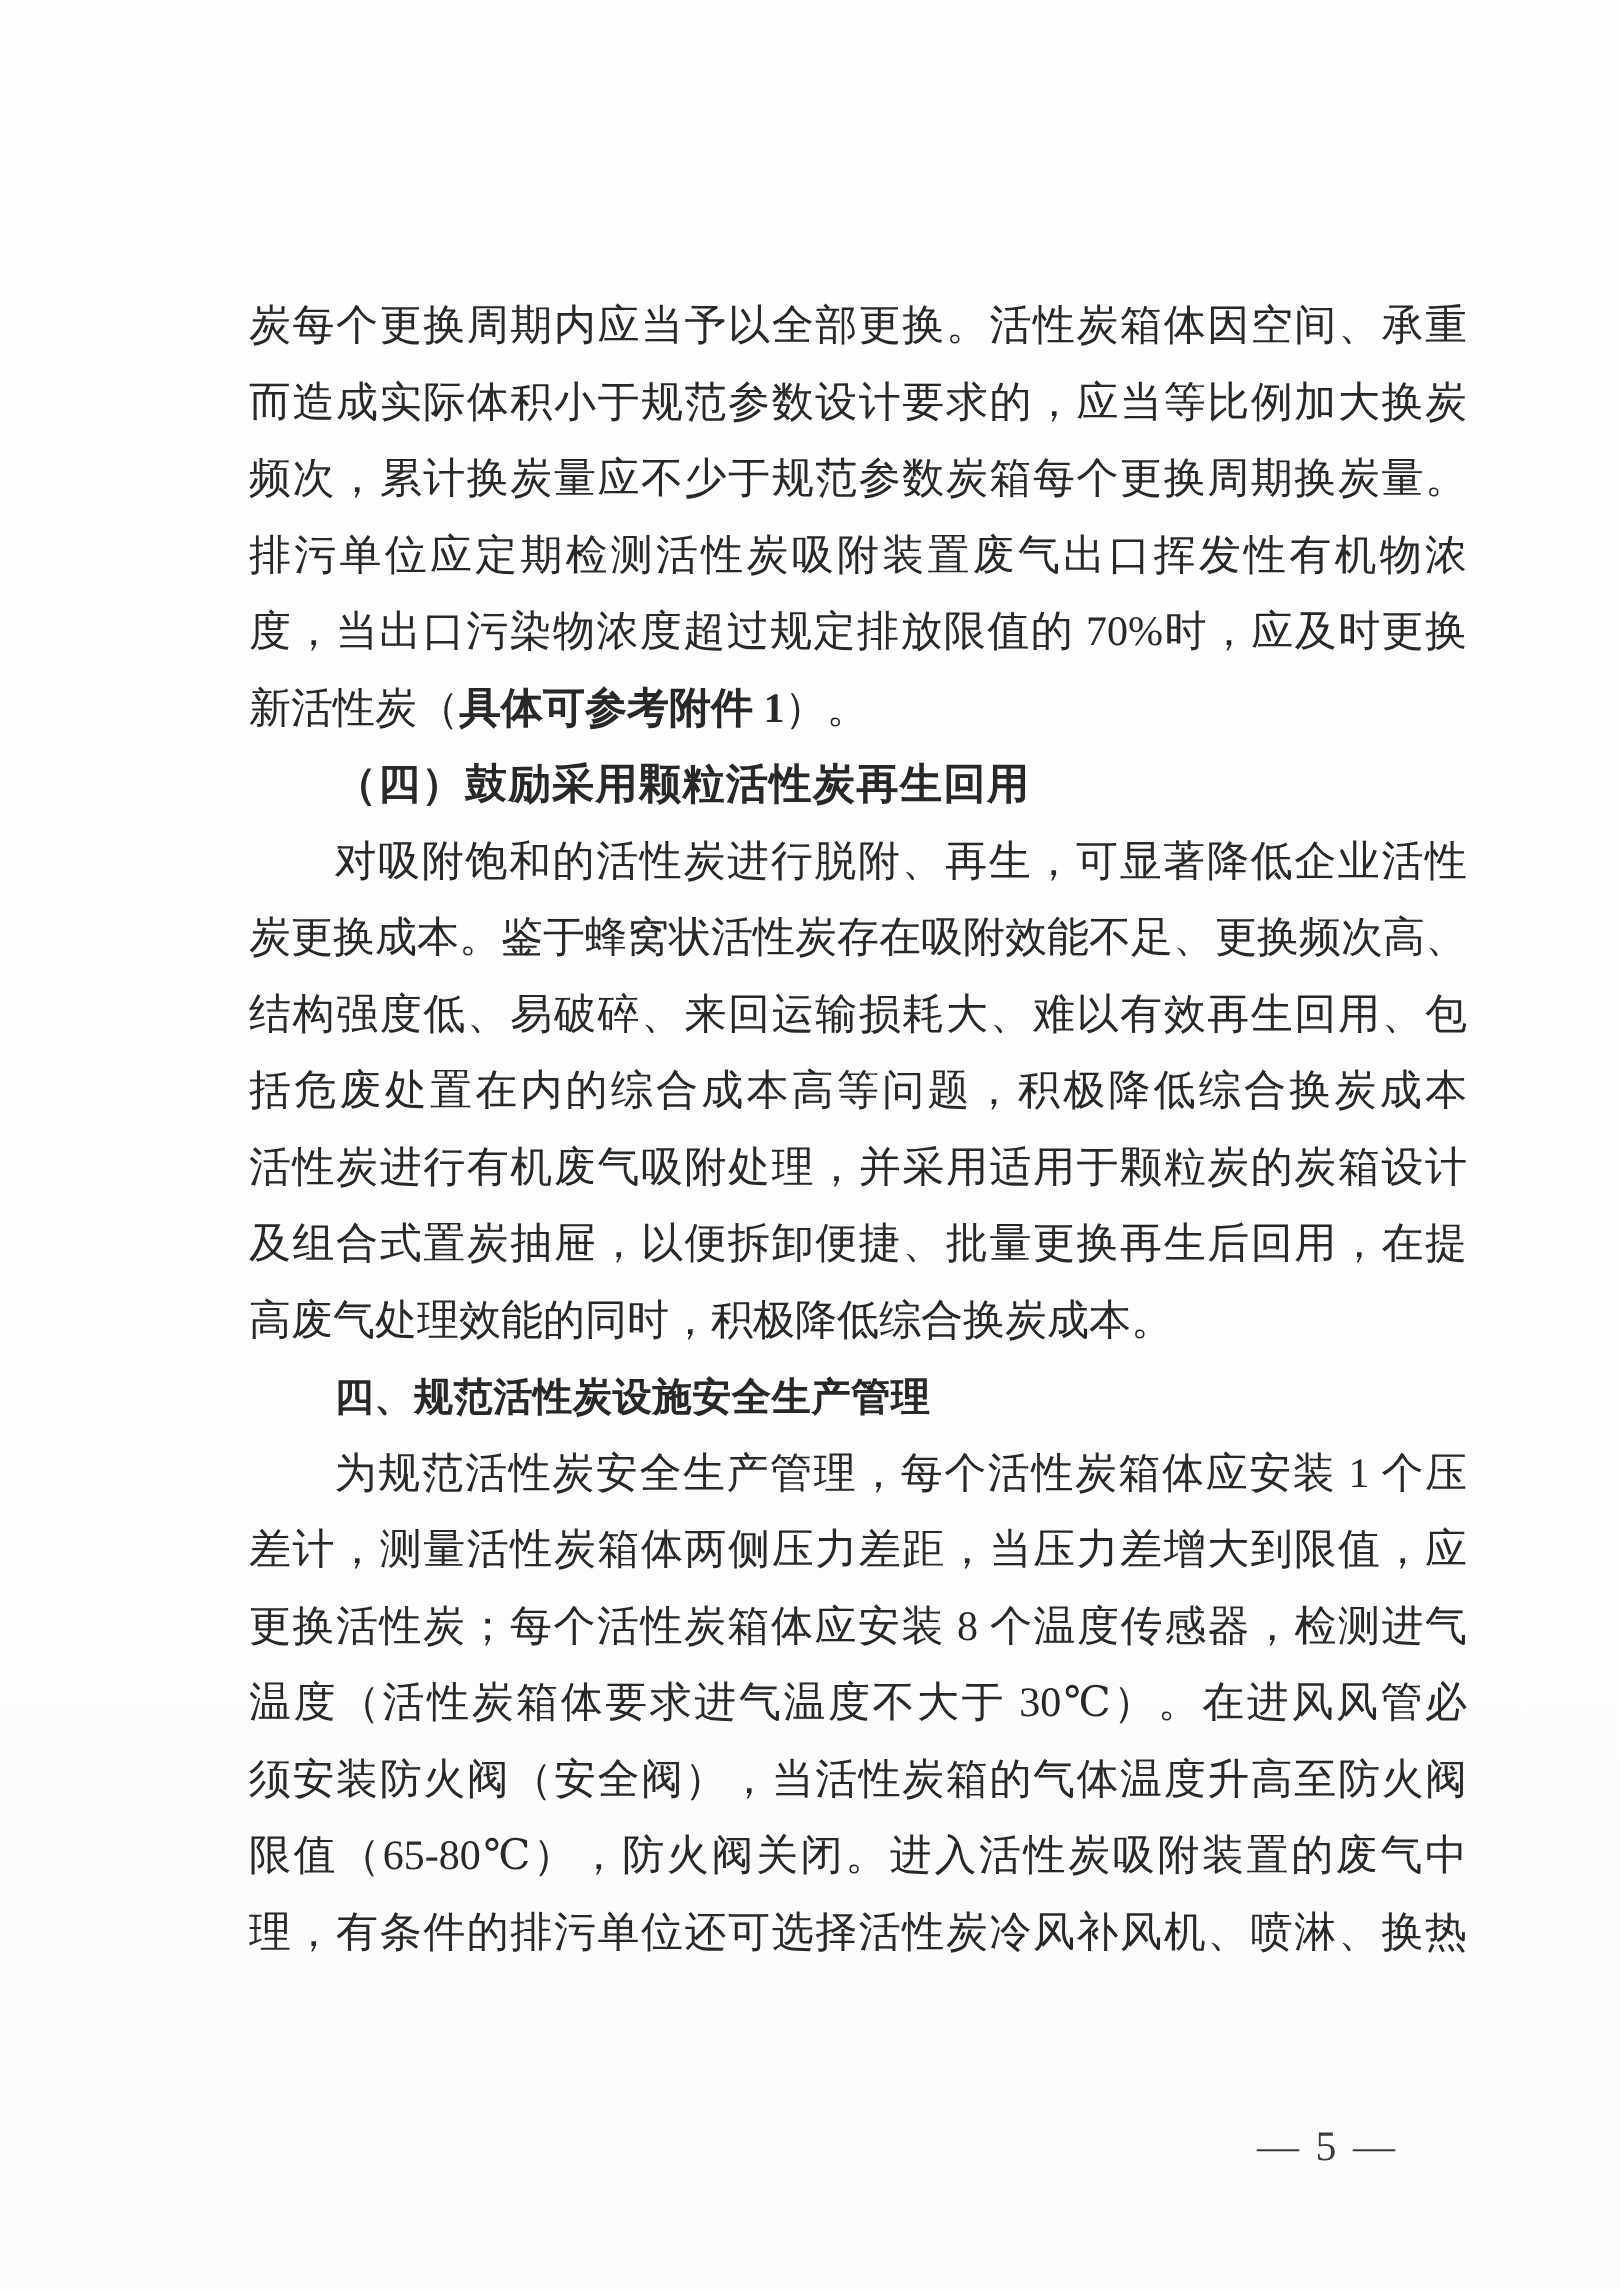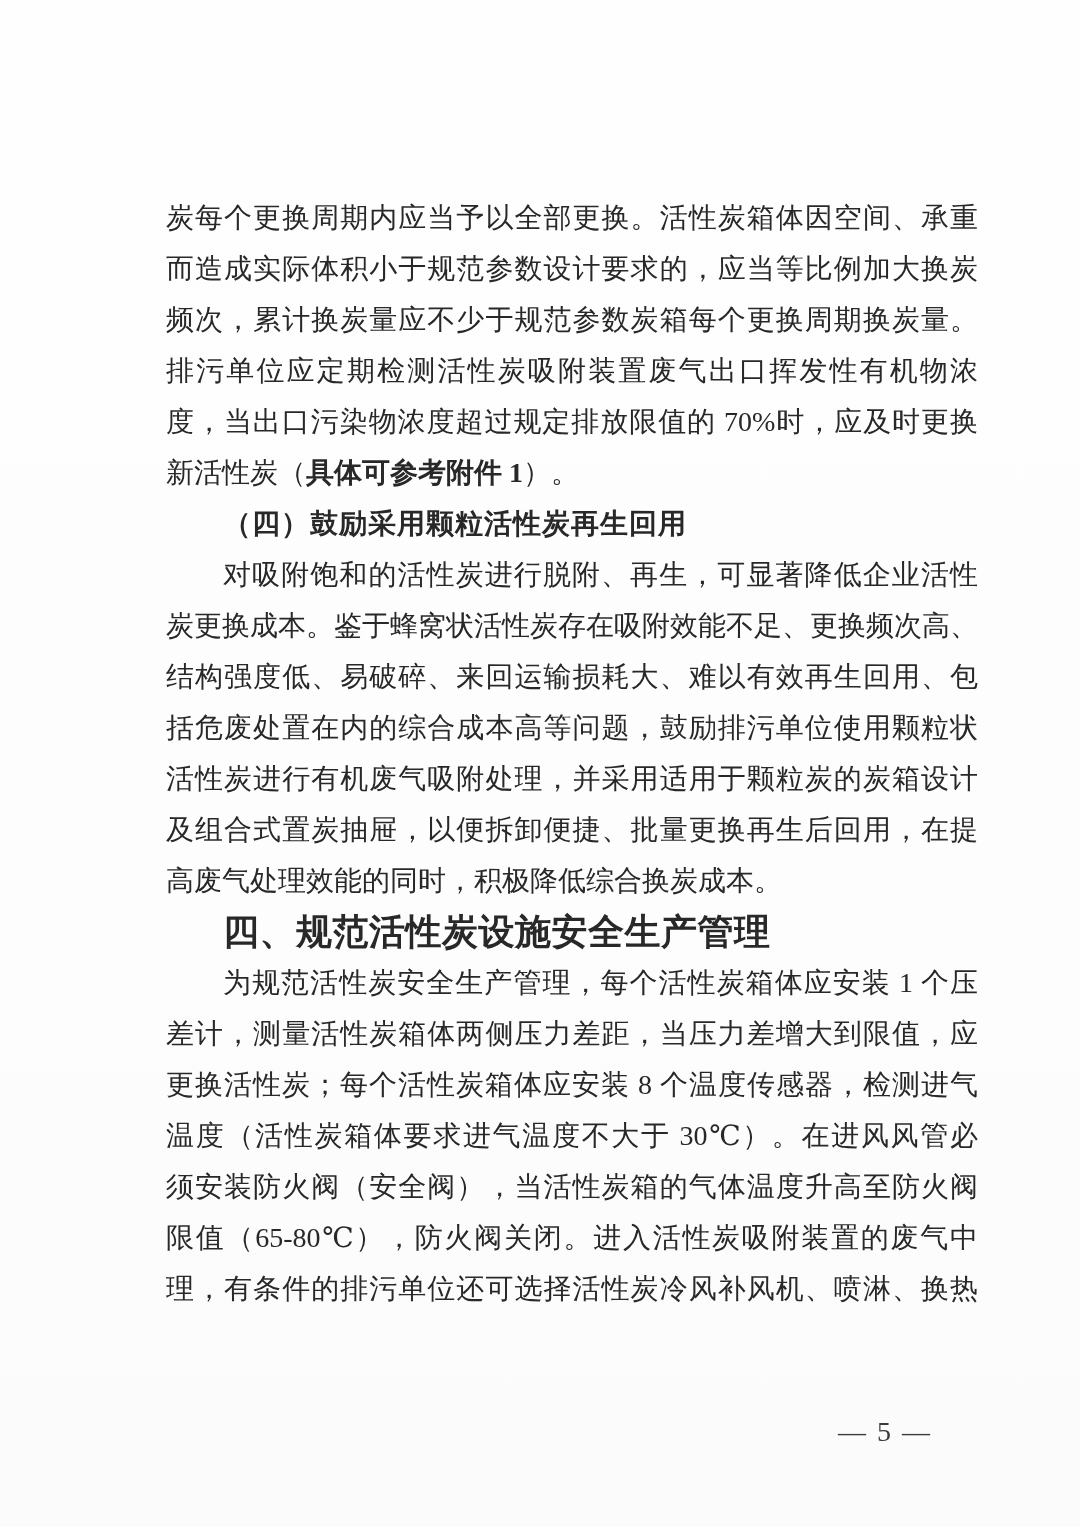--- a/index.html
+++ b/index.html
@@ -36,21 +36,21 @@
   .line.justify { text-align-last: justify; }
   .line.indent { padding-left: 57px; }
   .line.heading-kai {
     font-weight: 700;
     letter-spacing: 1px;
     font-family: Liberation Serif, serif;
   }
   .line.heading-hei {
     font-family: "Liberation Sans", "DejaVu Sans", sans-serif;
     font-weight: 700;
-    font-size: 36px;
+    font-size: 26px;
     letter-spacing: 0.5px;
   }
   .bold { font-weight: 700; }
   .footer {
     position: absolute;
     top: 1414px;
     left: 142px;
     width: 812px;
     text-align: right;
     padding-right: 22px;
@@ -68,21 +68,21 @@
       <div class="line body justify"><span>炭每个更换周期内应当予以全部更换。活性炭箱体因空间、承重</span></div>
       <div class="line body justify"><span>而造成实际体积小于规范参数设计要求的，应当等比例加大换炭</span></div>
       <div class="line body justify"><span>频次，累计换炭量应不少于规范参数炭箱每个更换周期换炭量。</span></div>
       <div class="line body justify"><span>排污单位应定期检测活性炭吸附装置废气出口挥发性有机物浓</span></div>
       <div class="line body justify"><span>度，当出口污染物浓度超过规定排放限值的 70%时，应及时更换</span></div>
       <div class="line body"><span>新活性炭（</span><span class="bold">具体可参考附件 1</span><span>）。</span></div>
       <div class="line heading-kai indent"><span class="bold">（四）鼓励采用颗粒活性炭再生回用</span></div>
       <div class="line body indent justify"><span>对吸附饱和的活性炭进行脱附、再生，可显著降低企业活性</span></div>
       <div class="line body justify"><span>炭更换成本。鉴于蜂窝状活性炭存在吸附效能不足、更换频次高、</span></div>
       <div class="line body justify"><span>结构强度低、易破碎、来回运输损耗大、难以有效再生回用、包</span></div>
-      <div class="line body justify"><span>括危废处置在内的综合成本高等问题，鼓励排污单位使用颗粒状</span></div>
+      <div class="line body justify"><span>括危废处置在内的综合成本高等问题，积极降低综合换炭成本</span></div>
       <div class="line body justify"><span>活性炭进行有机废气吸附处理，并采用适用于颗粒炭的炭箱设计</span></div>
       <div class="line body justify"><span>及组合式置炭抽屉，以便拆卸便捷、批量更换再生后回用，在提</span></div>
       <div class="line body"><span>高废气处理效能的同时，积极降低综合换炭成本。</span></div>
       <div class="line heading-hei indent"><span class="bold">四、规范活性炭设施安全生产管理</span></div>
       <div class="line body indent justify"><span>为规范活性炭安全生产管理，每个活性炭箱体应安装 1 个压</span></div>
       <div class="line body justify"><span>差计，测量活性炭箱体两侧压力差距，当压力差增大到限值，应</span></div>
       <div class="line body justify"><span>更换活性炭；每个活性炭箱体应安装 8 个温度传感器，检测进气</span></div>
       <div class="line body justify"><span>温度（活性炭箱体要求进气温度不大于 30℃）。在进风风管必</span></div>
       <div class="line body justify"><span>须安装防火阀（安全阀），当活性炭箱的气体温度升高至防火阀</span></div>
       <div class="line body justify"><span>限值（65-80℃），防火阀关闭。进入活性炭吸附装置的废气中</span></div>

